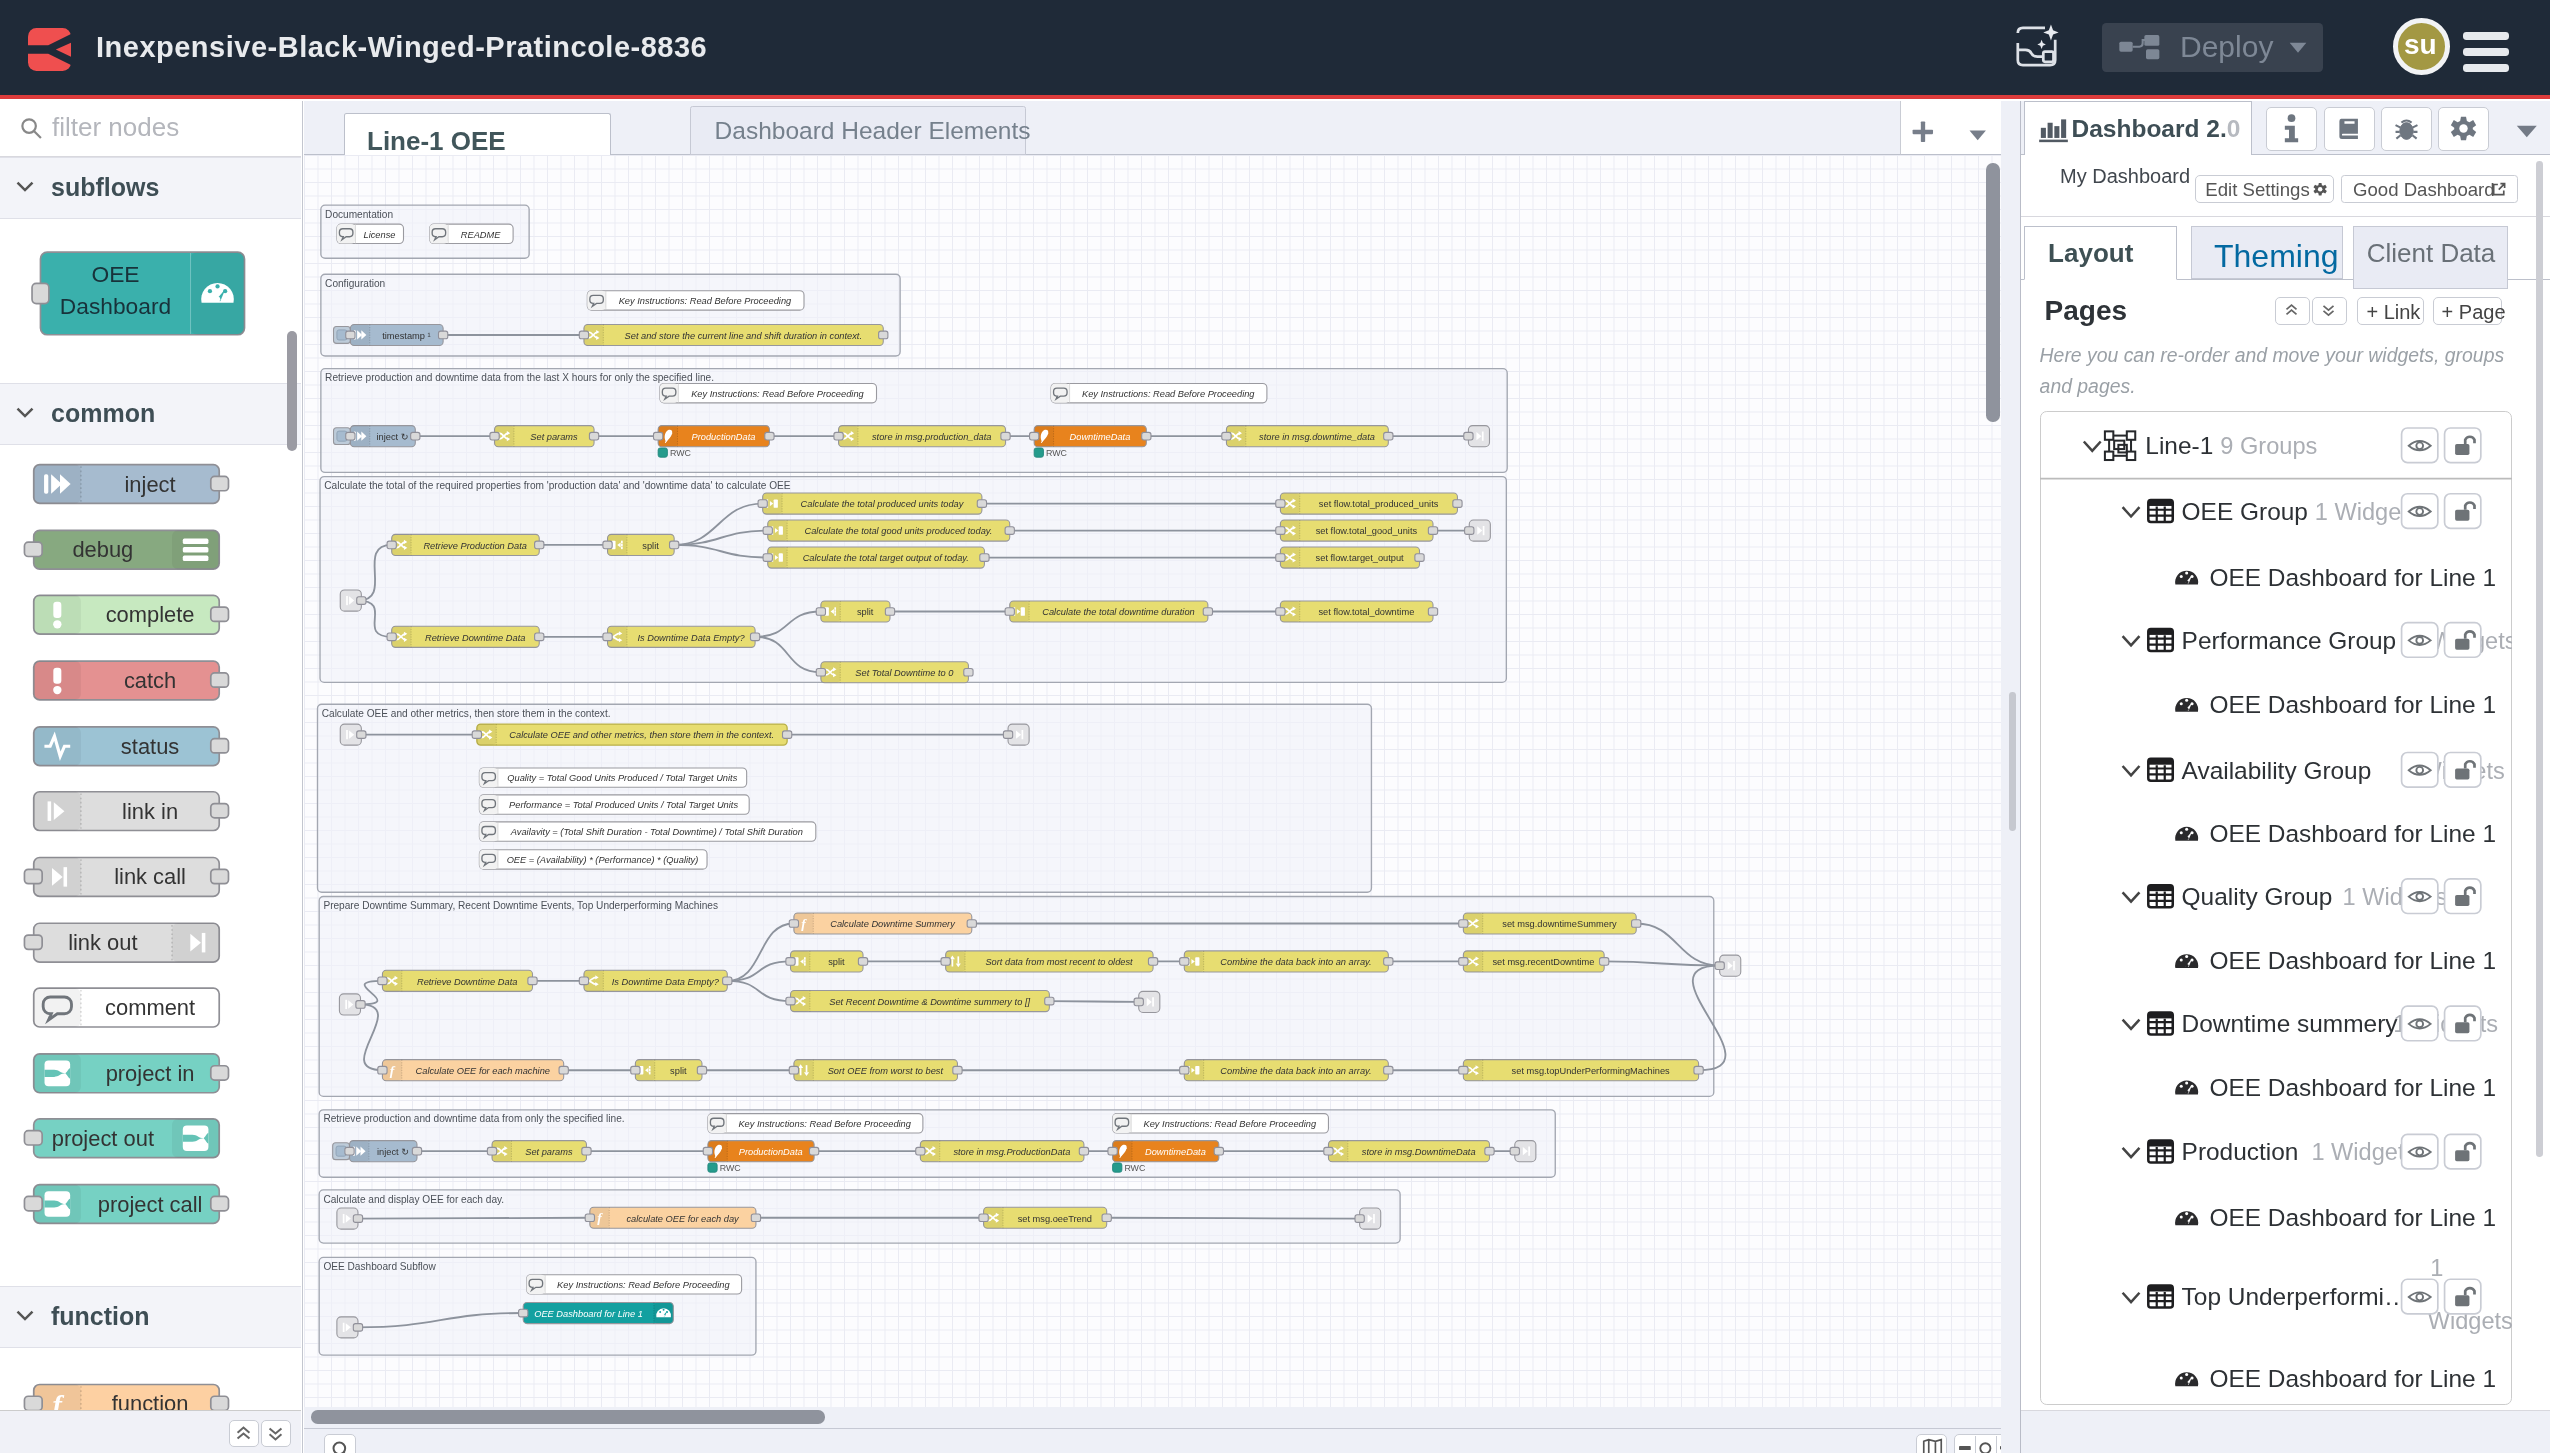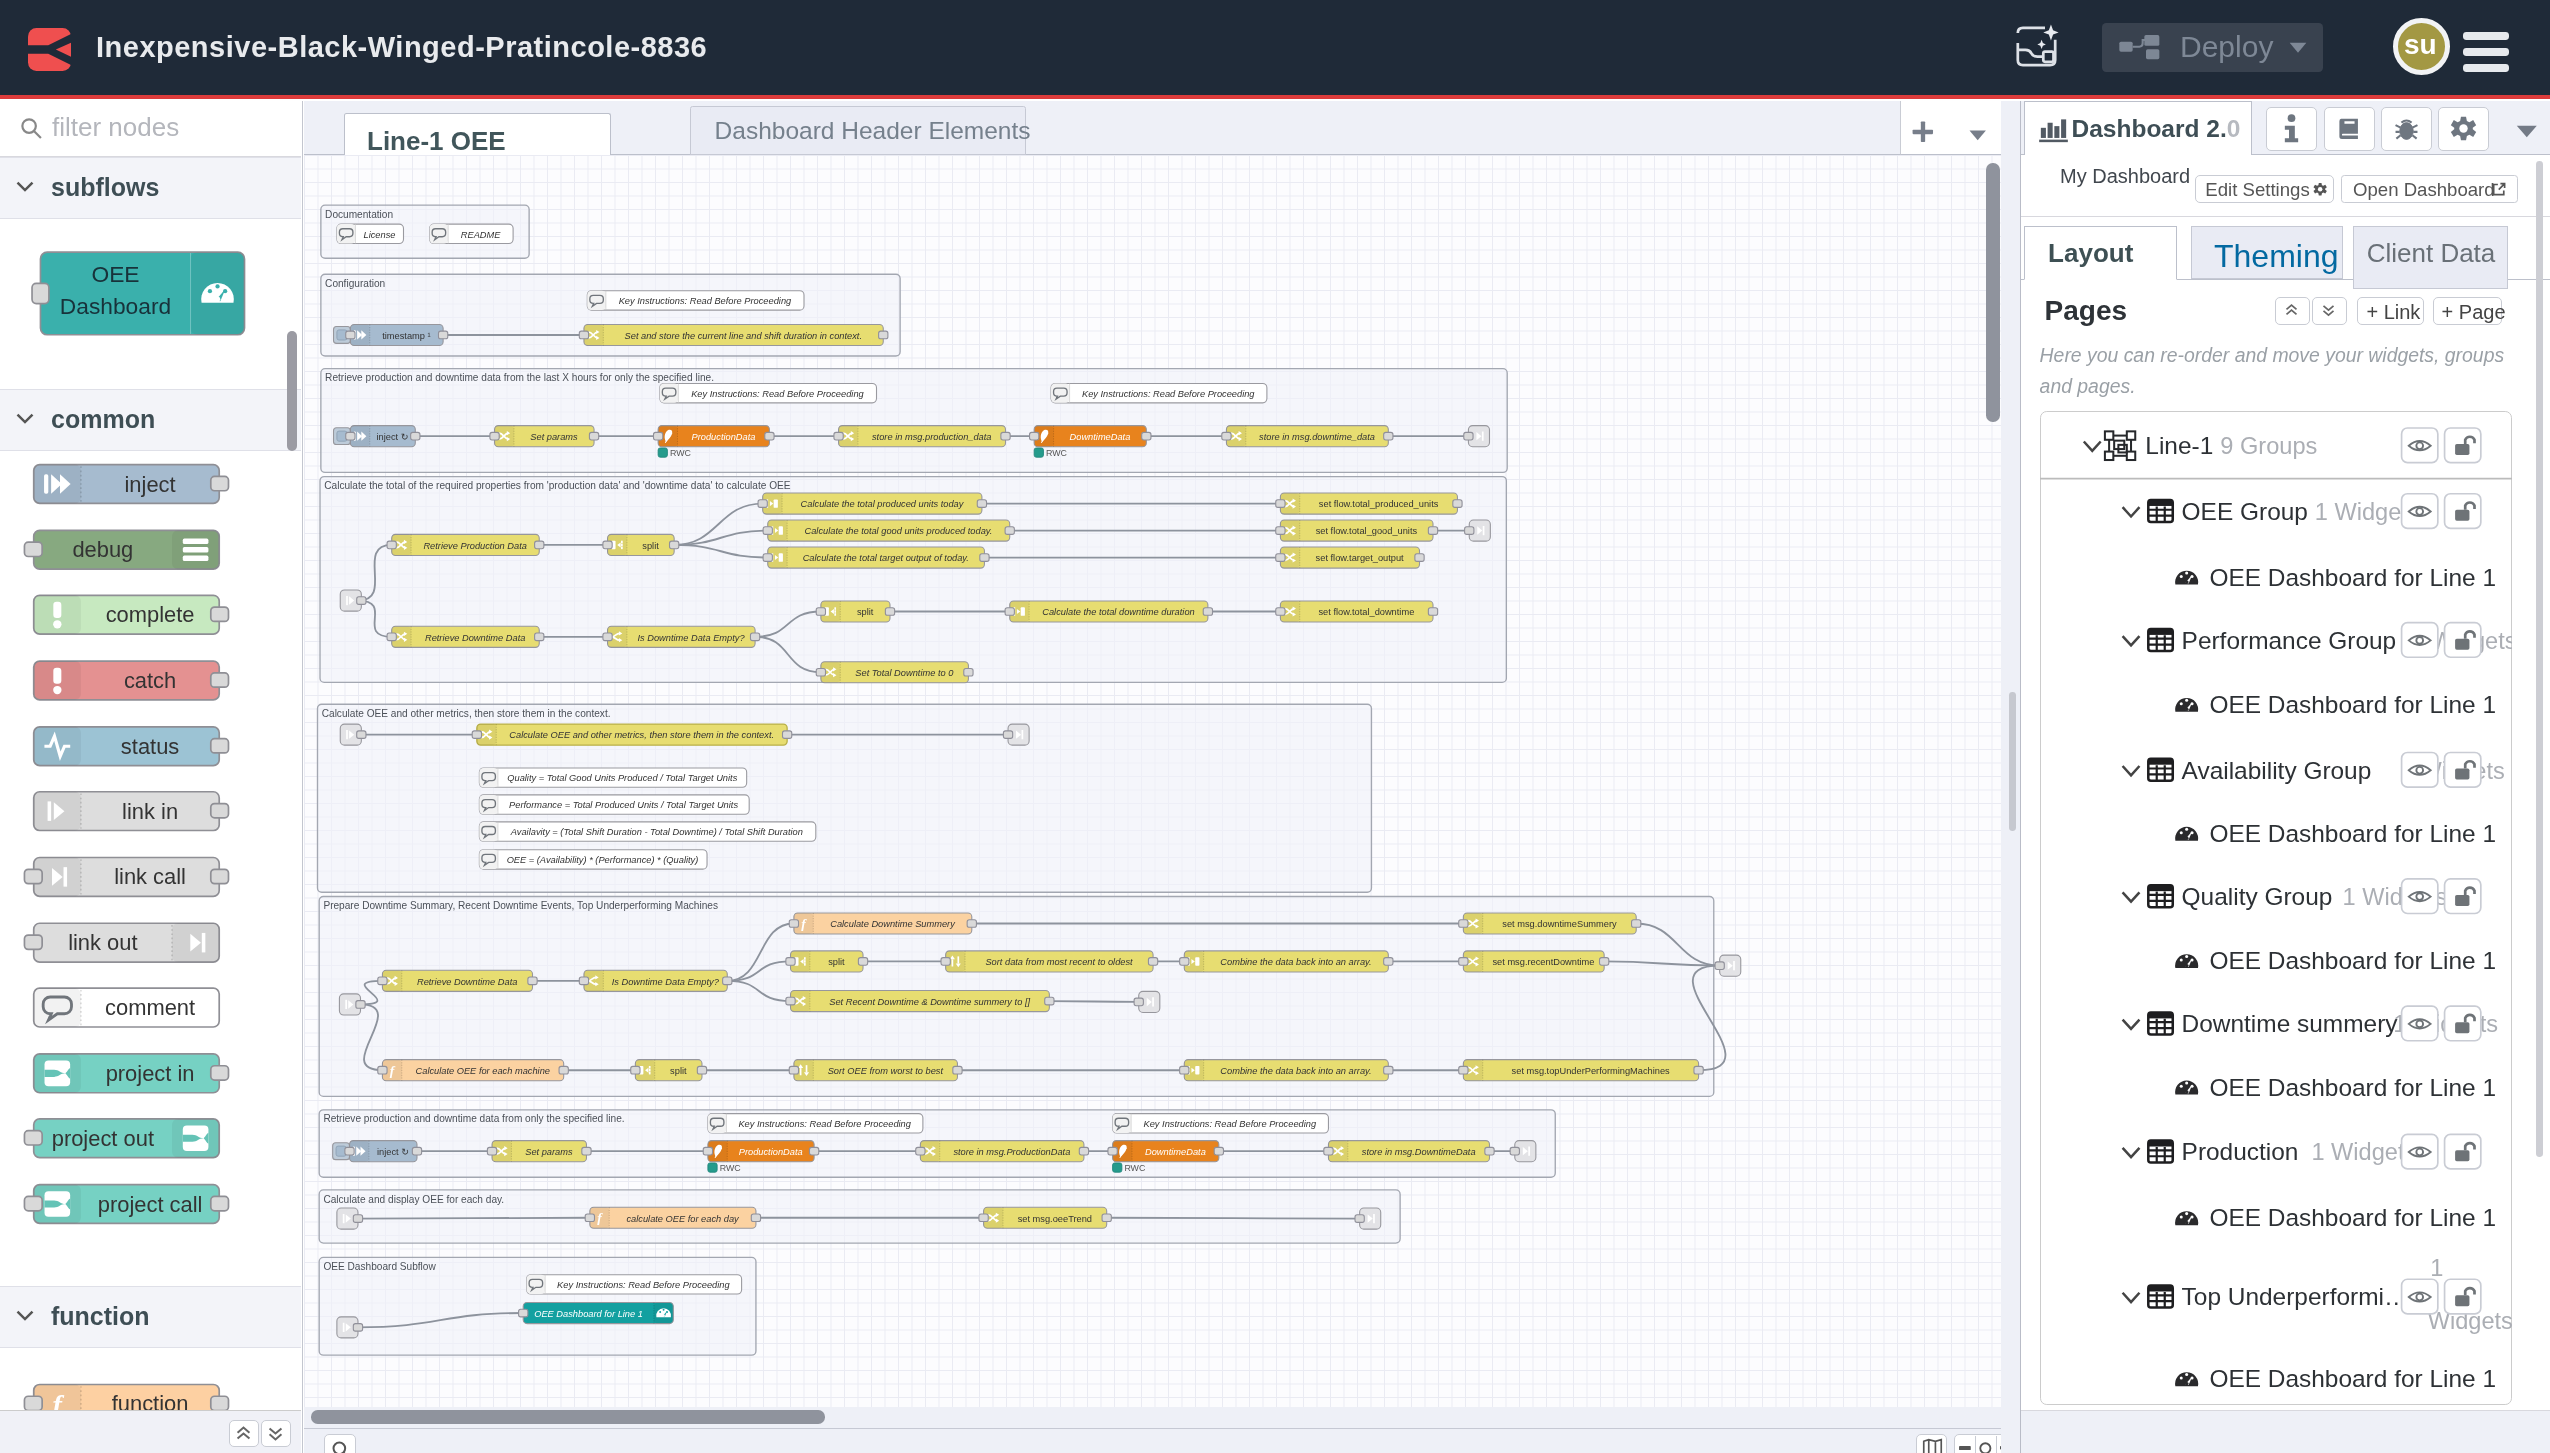--- a/index.html
+++ b/index.html
@@ -54,21 +54,21 @@
           <path d="M18,18 L26,26"></path>
         </svg>
         <span class="abs" style="left:52px;top:11px;font-size:26px;color:#b4b6bc;">filter nodes</span>
       </div>
       <div class="cat" style="top:56px;">
         <svg width="20" height="13.5" viewBox="0 0 24 16">
           <path d="M3,3 L12,12 L21,3" stroke="#555" stroke-width="3" fill="none"></path>
         </svg>
         <span>subflows</span>
       </div>
-      <div class="cat" style="top:282px;margin-top:6px;">
+      <div class="cat" style="top:282px;">
         <svg width="20" height="13.5" viewBox="0 0 24 16">
           <path d="M3,3 L12,12 L21,3" stroke="#555" stroke-width="3" fill="none"></path>
         </svg>
         <span>common</span>
       </div>
       <div class="cat" style="top:1185px;">
         <svg width="20" height="13.5" viewBox="0 0 24 16">
           <path d="M3,3 L12,12 L21,3" stroke="#555" stroke-width="3" fill="none"></path>
         </svg>
         <span>function</span>
@@ -1247,21 +1247,21 @@
       </svg>
       <span class="abs" style="left:39px;top:64px;font-size:20px;color:#41474e;">My Dashboard</span>
       <div class="tabbtn" style="left:174px;top:74px;width:139px;height:28px;border-width:1.3px;border-radius:5px;">
         <span class="abs" style="left:9.3px;top:3.4px;font-size:18.6px;color:#555;">Edit Settings</span>
         <svg class="abs" style="left:117px;top:5.9px" width="14.3" height="14.3" viewBox="0 0 32 32" fill="#555">
           <path d="M13,2 L19,2 L20,7 L23,8.5 L27.5,6 L31,12 L27,15 L27,17 L31,20 L27.5,26 L23,23.5 L20,25 L19,30 L13,30 L12,25 L9,23.5 L4.5,26 L1,20 L5,17 L5,15 L1,12 L4.5,6 L9,8.5 L12,7 Z"></path>
           <circle cx="16" cy="16" r="5" fill="#fff"></circle>
         </svg>
       </div>
       <div class="tabbtn" style="left:320px;top:74px;width:177px;height:28px;border-width:1.3px;border-radius:3.4px;">
-        <span class="abs" style="left:11px;top:3.4px;font-size:18.6px;color:#555;">Open Dashboard</span>
+        <span class="abs" style="left:11px;top:3.4px;font-size:18.6px;color:#555;">Good Dashboard</span>
         <svg class="abs" style="left:150px;top:5.9px" width="14.3" height="14.3" viewBox="0 0 17 17" fill="none" stroke="#555" stroke-width="2">
           <path d="M7,3 L2,3 L2,15 L14,15 L14,10 M10,2 L15,2 L15,7 M15,2 L8,9"></path>
         </svg>
       </div>
       <div class="abs" style="left:0;top:115px;width:100%;height:0.8px;background:#d8d8de;"></div>
       <div class="abs" style="left:0;top:178px;width:100%;height:0.8px;background:#bcc0cb;"></div>
       <div class="abs" style="left:2.5px;top:125px;width:153px;height:54px;background:#fff;border:0.8px solid #bcc0cb;border-bottom:0.8px solid #fff;">
         <span class="abs" style="left:23.6px;top:11px;font-size:26px;font-weight:bold;color:#3e5054;">Layout</span>
       </div>
       <div class="abs" style="left:170px;top:125px;width:152px;height:53px;background:#e9ebf4;border:0.8px solid #c6c9d4;">

